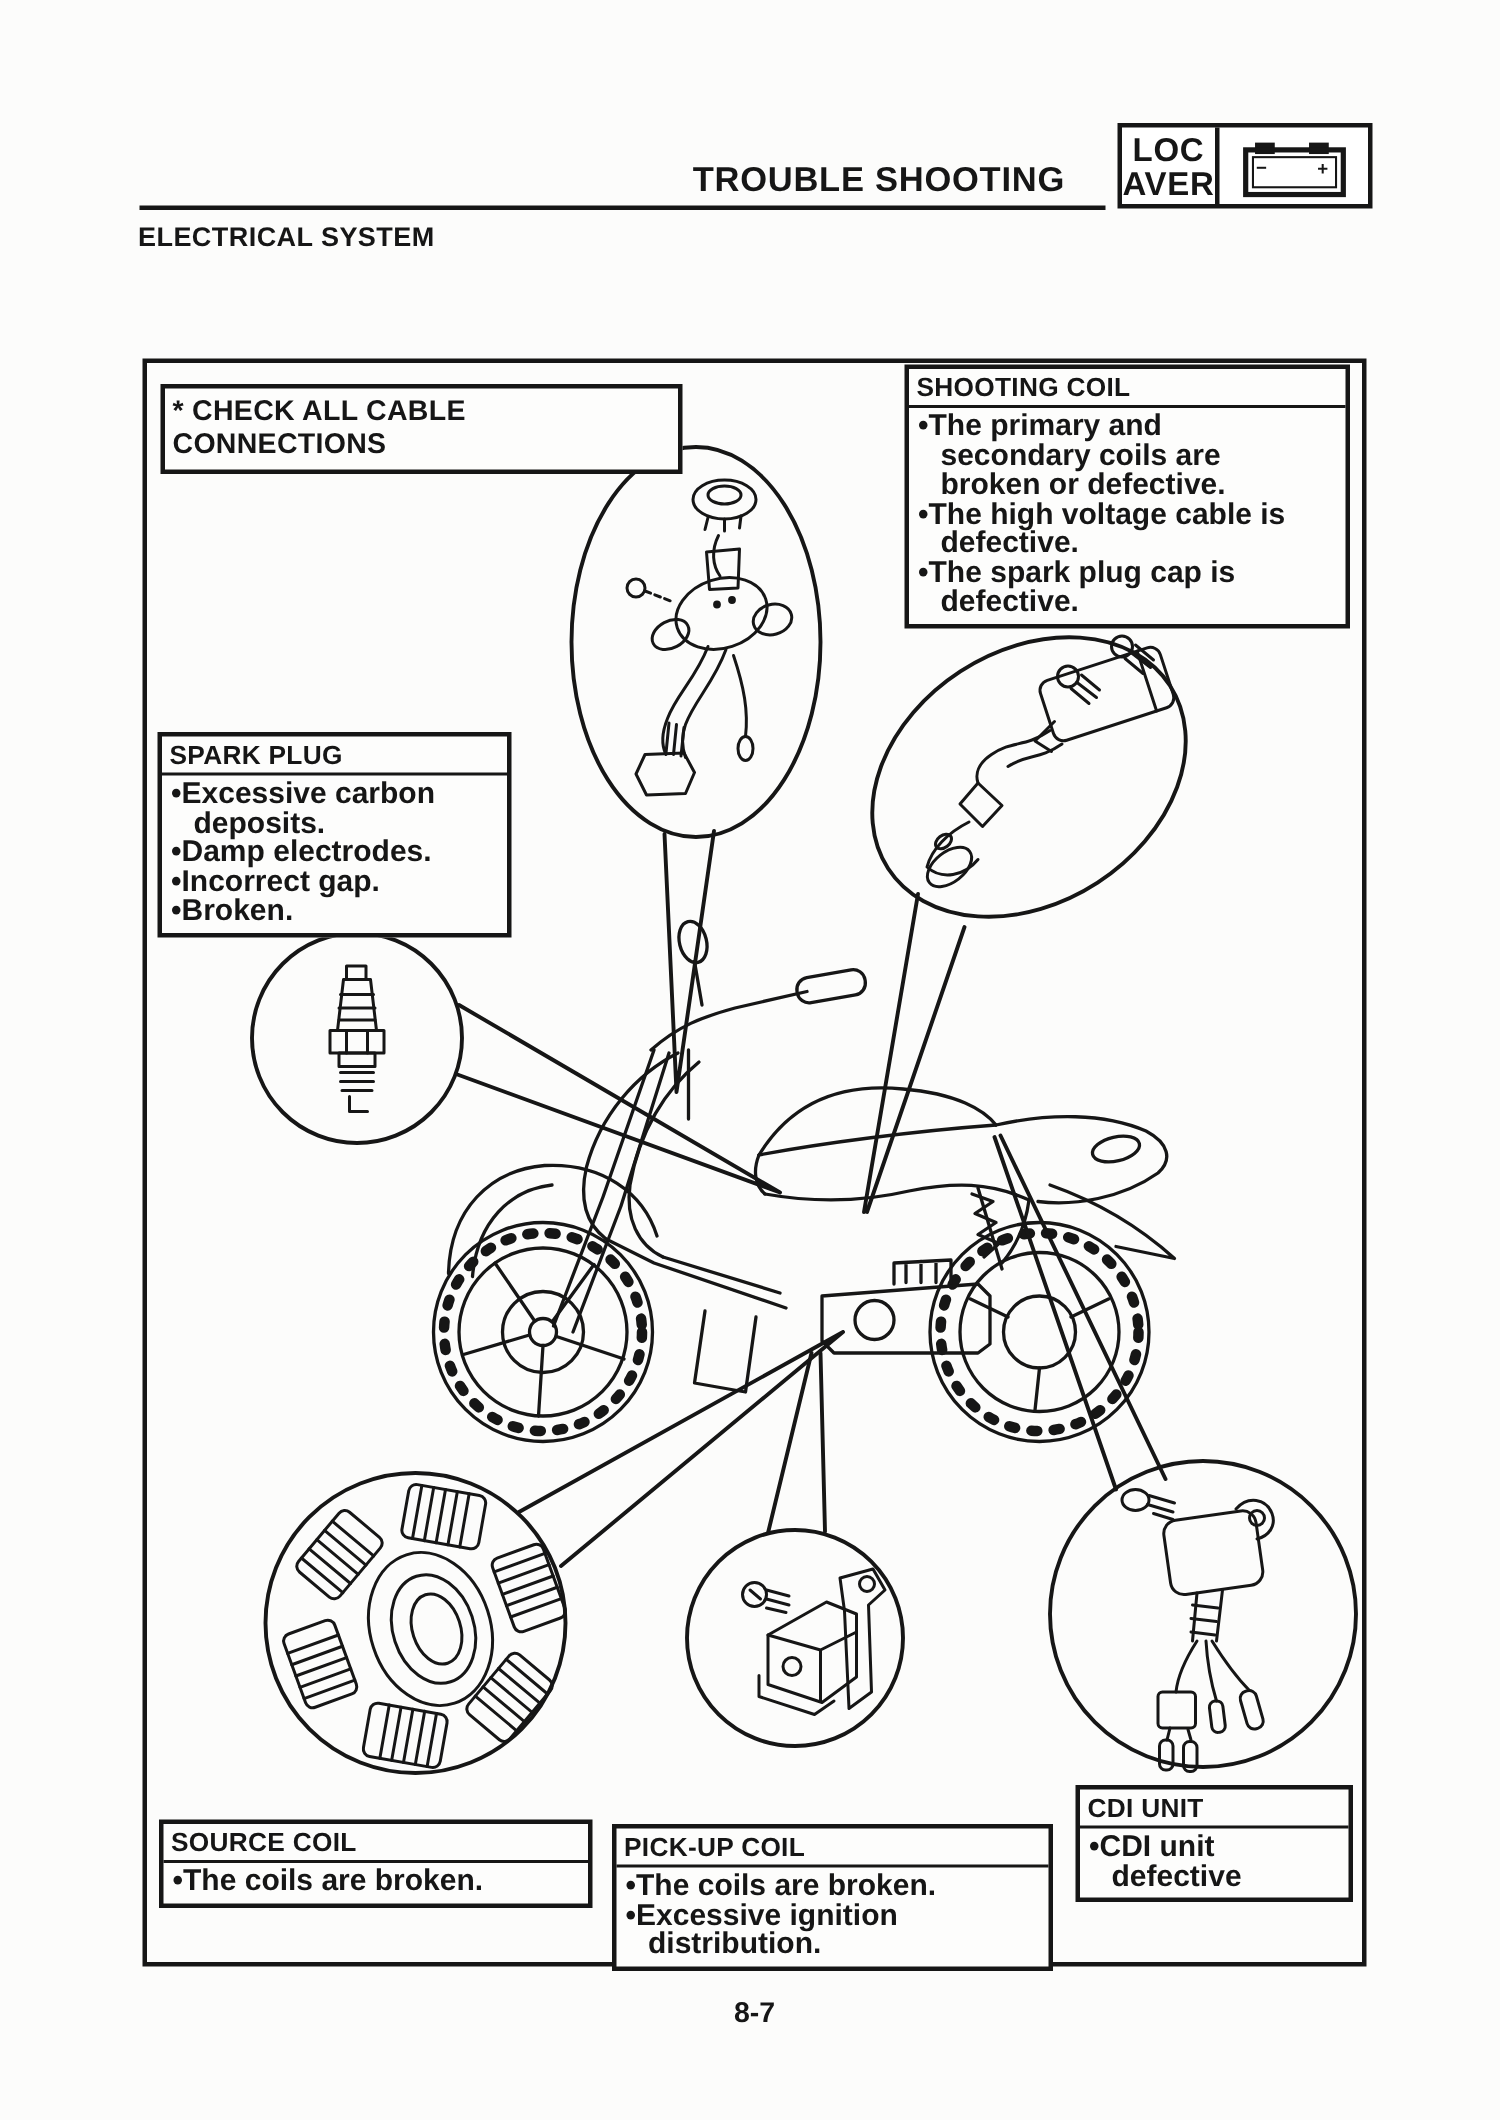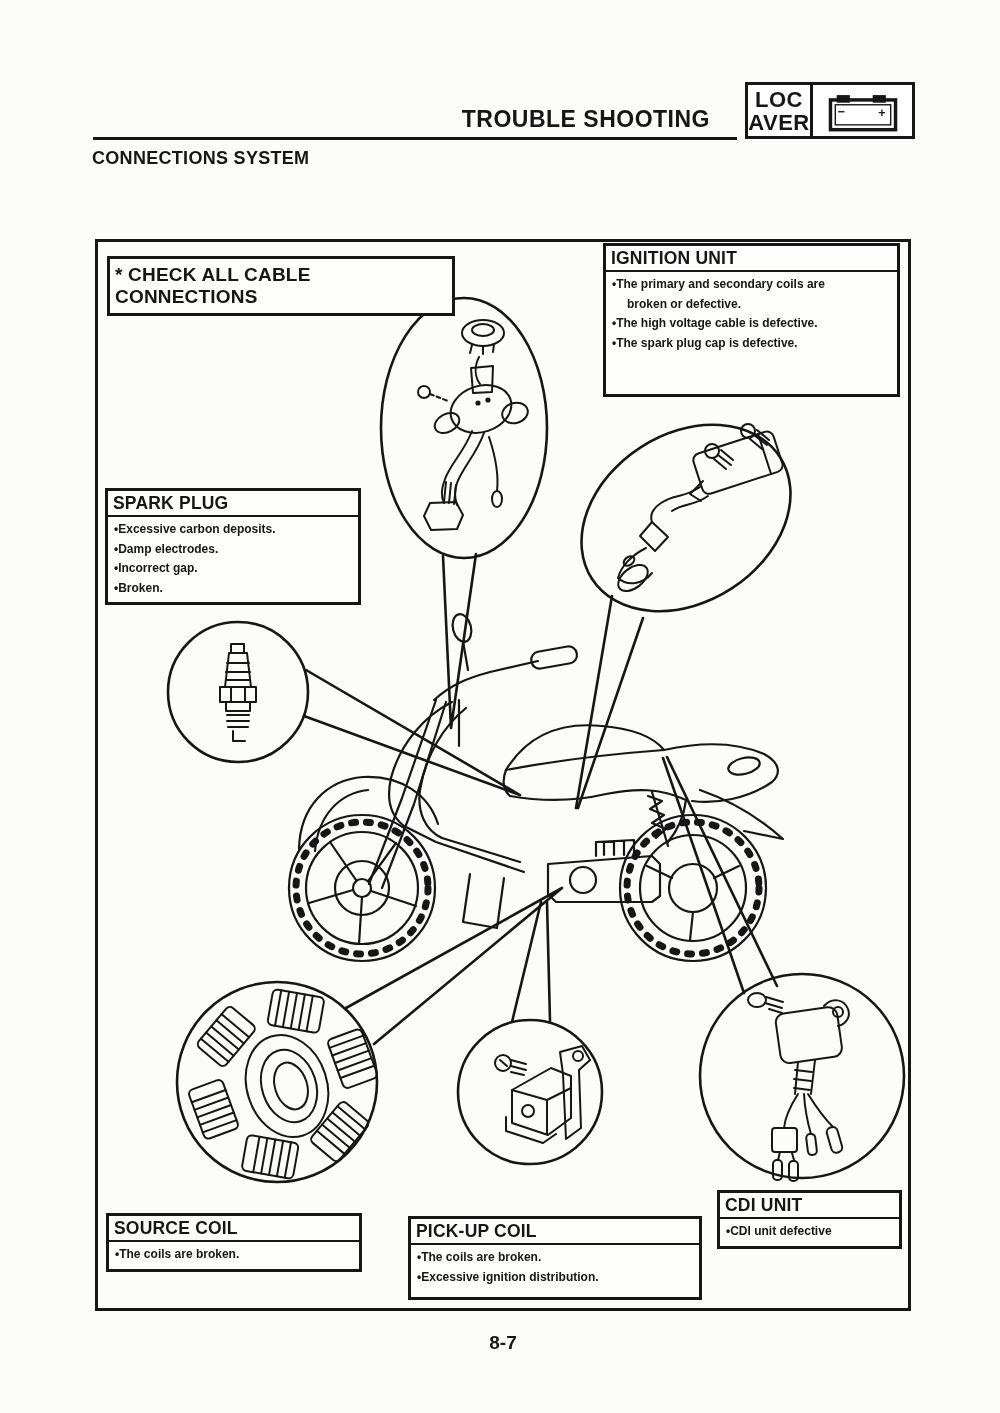--- a/index.html
+++ b/index.html
@@ -22,33 +22,33 @@
   .badge-right{ flex:1; display:flex; align-items:center; justify-content:center; }
   
   .frame{ left:95px; top:239px; width:816px; height:1072px; border:3px solid var(--ink); z-index:1; }
   .diagram{ left:0; top:0; width:1000px; height:1413px; z-index:2; }
   
   .box{ position:absolute; border:3px solid var(--ink); background:#fdfdfc; z-index:3; }
   .note{ font-weight:700; font-size:19px; padding:5px 8px 5px 5px; letter-spacing:.2px; }
   .callout h3{ font-size:17.5px; font-weight:700; margin:0; padding:2px 6px 1px 5px;
     border-bottom:2px solid var(--ink); letter-spacing:.2px; }
   .callout ul{ list-style:none; margin:3px 0 4px; padding:0 6px 0 6px; }
-  .callout li{ font-size:12px; font-weight:700; line-height:19.5px; padding-left:15px; text-indent:-15px; }
+  .callout li{ font-size:20px; font-weight:700; line-height:19.5px; padding-left:15px; text-indent:-15px; }
   .callout li::before{ content:"\2022 "; }
   .callout-ignition ul{ max-width:258px; }
   .page-number{ left:458px; top:1332px; width:90px; text-align:center; font-size:19px; font-weight:700; }
 </style>
 </head>
 <body>
 
 <div class="page">
 
   <div class="abs page-title">TROUBLE SHOOTING</div>
   <div class="abs header-rule"></div>
-  <div class="abs section-title">CONNECTIONS SYSTEM</div>
+  <div class="abs section-title">ELECTRICAL SYSTEM</div>
 
   <div class="abs badge">
     <div class="badge-left">
       <div>LOC</div>
       <div>AVER</div>
     </div>
     <div class="badge-right">
       <svg width="72" height="46" viewBox="0 0 104 64" fill="none" stroke="#161616">
         <rect x="14" y="9" width="19" height="11" fill="#161616" stroke="none"></rect>
         <rect x="66" y="9" width="19" height="11" fill="#161616" stroke="none"></rect>
@@ -260,41 +260,41 @@
       </g>
     </g>
   </svg>
 
   <div class="box note" style="left:107px; top:256px; width:348px; min-height:39px;">
     <span>* CHECK ALL CABLE CONNECTIONS</span>
   </div>
 
 
   <div class="box callout callout-ignition" style="left:603px; top:243px; width:297px; min-height:154px;">
-    <h3>IGNITION UNIT</h3>
+    <h3>SHOOTING COIL</h3>
     <ul>
 
     <li>The primary and secondary coils are broken or defective.</li>
         <li>The high voltage cable is defective.</li>
         <li>The spark plug cap is defective.</li>
       </ul>
   </div>
 
-  <div class="box callout" style="left:105px; top:488px; width:256px; min-height:112px;">
+  <div class="box callout" style="left:105px; top:488px; width:236px; min-height:112px;">
     <h3>SPARK PLUG</h3>
     <ul>
 
     <li>Excessive carbon deposits.</li>
         <li>Damp electrodes.</li>
         <li>Incorrect gap.</li>
         <li>Broken.</li>
       </ul>
   </div>
 
-  <div class="box callout" style="left:106px; top:1213px; width:256px; min-height:59px;">
+  <div class="box callout" style="left:106px; top:1213px; width:289px; min-height:59px;">
     <h3>SOURCE COIL</h3>
     <ul>
 
     <li>The coils are broken.</li>
       </ul>
   </div>
 
   <div class="box callout" style="left:408px; top:1216px; width:294px; min-height:84px;">
     <h3>PICK-UP COIL</h3>
     <ul>

